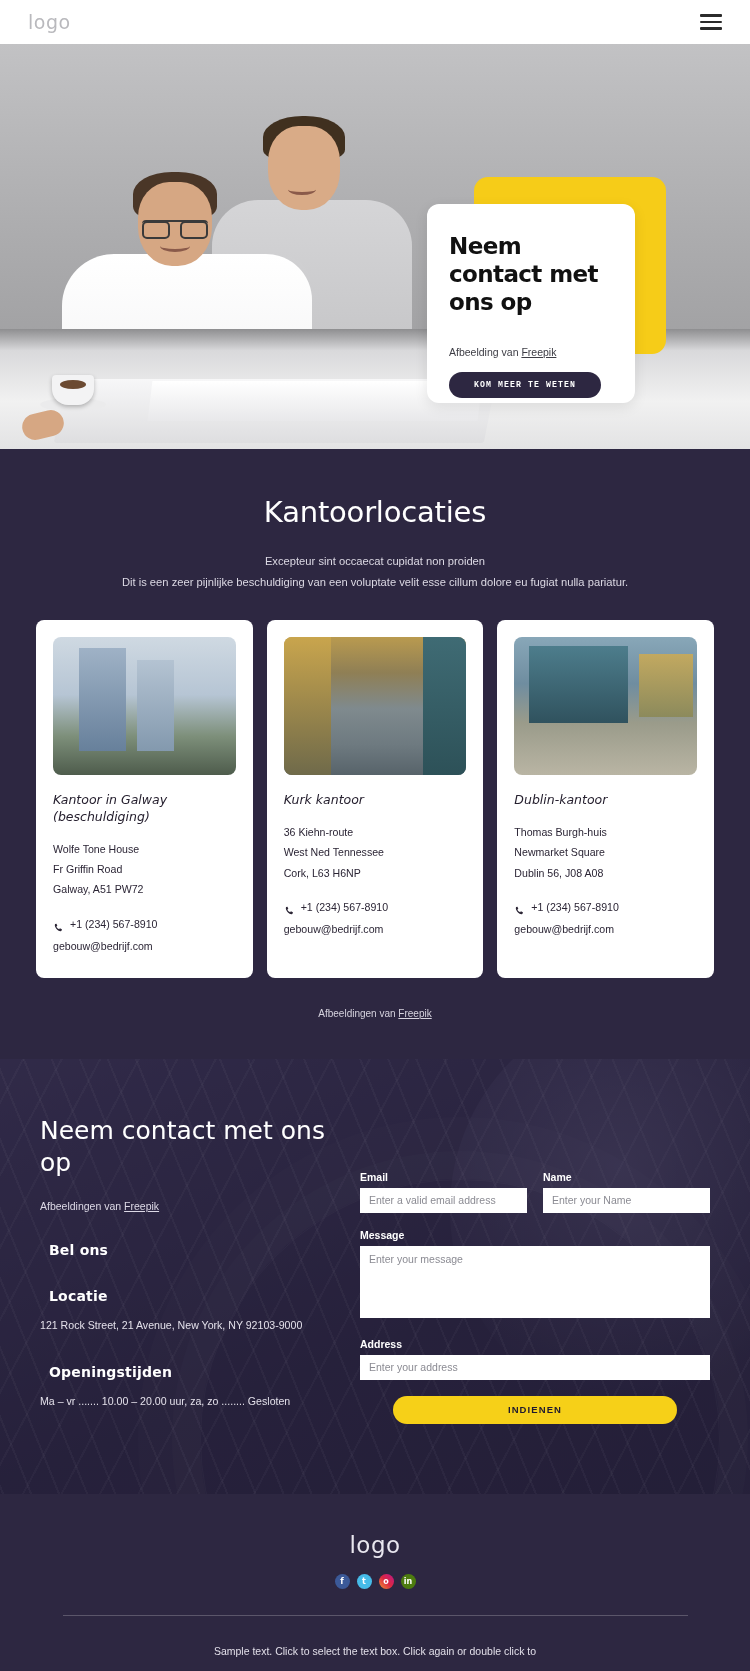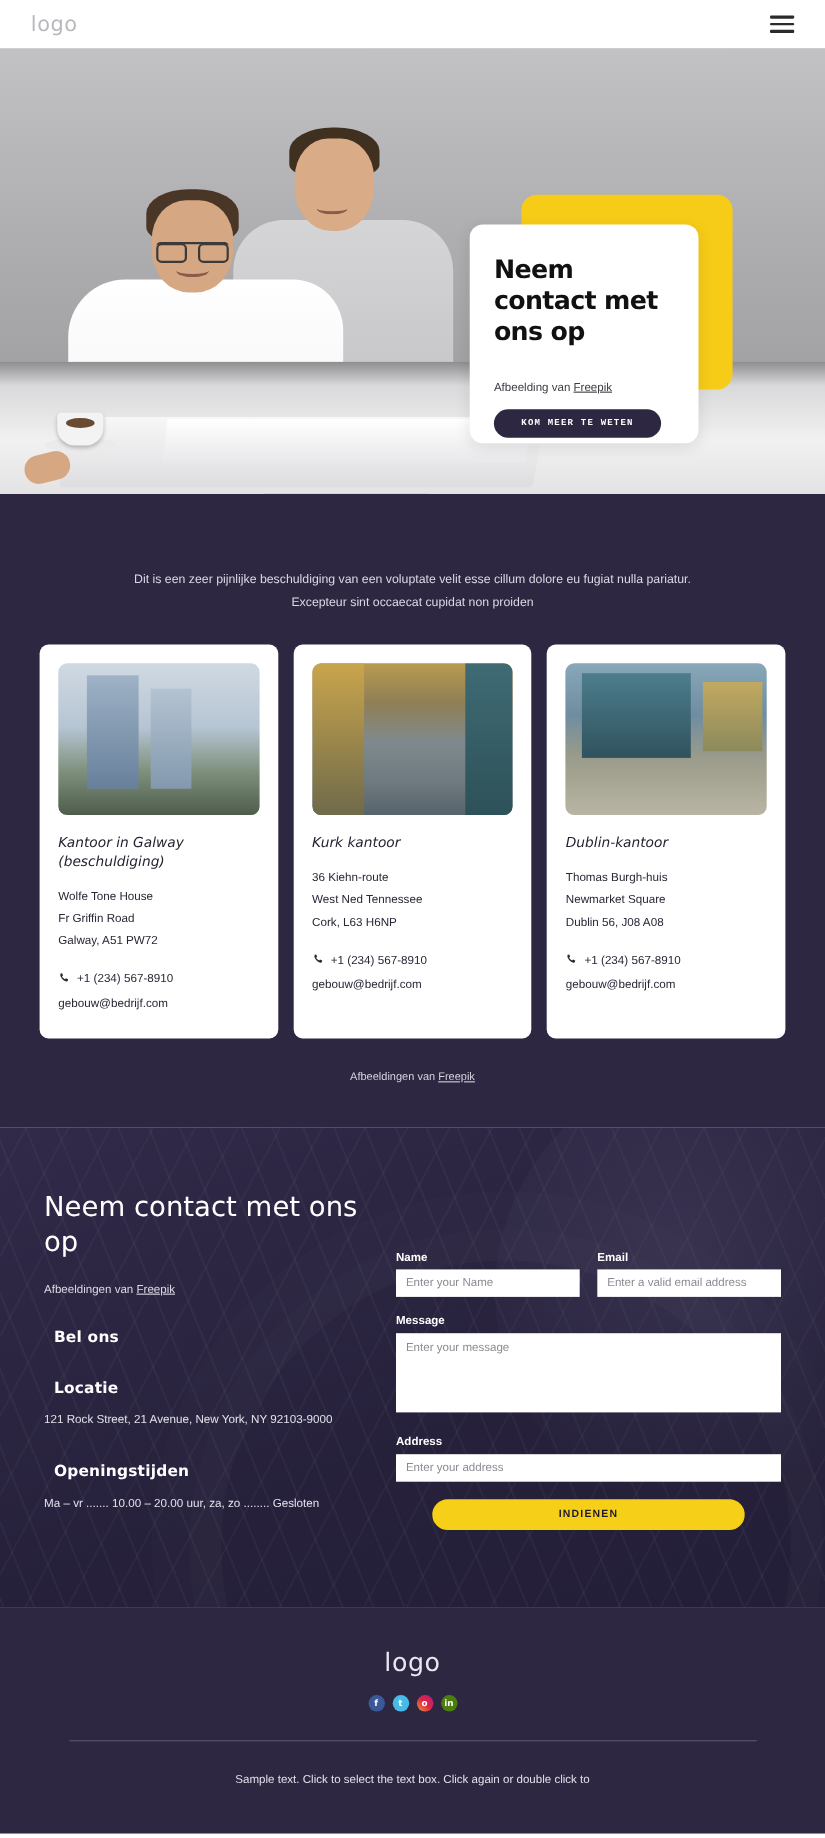--- a/index.html
+++ b/index.html
@@ -252,21 +252,21 @@
     line-height: 1.35;
     font-family: "DejaVu Sans", sans-serif;
   }
   .card-addr {
     margin-top: 13px;
     font-size: 10.6px;
     color: #2b2535;
     line-height: 1.9;
   }
   .card-contact { margin-top: 14px; font-size: 10.6px; color: #2b2535; line-height: 1.9; }
-  .contact-row { display: flex; align-items: center; gap: 6px; }
+  .contact-row { display: flex; align-items: flex-end; gap: 6px; }
   .phone-icon { width: 11px; height: 11px; flex: none; }
   .card-email { margin-top: 2px; }
 
   .credit-center {
     margin-top: 30px;
     text-align: center;
     font-size: 10px;
     color: #d6d3de;
   }
   .credit-center a { color: #d6d3de; text-decoration: underline; }
@@ -436,23 +436,24 @@
     <div class="hero-card">
       <div class="hero-title">Neem contact met ons op</div>
       <div class="hero-credit">
         <span>Afbeelding van </span><a href="#">Freepik</a>
       </div>
       <button class="hero-btn">KOM MEER TE WETEN</button>
     </div>
   </div>
 
   <div class="locations">
+    <h2 class="sec-title">Kantoorlocaties</h2>
     <div class="sec-desc">
+      <div>Excepteur sint occaecat cupidat non proiden</div>
       <div>Dit is een zeer pijnlijke beschuldiging van een voluptate velit esse cillum dolore eu fugiat nulla pariatur.</div>
-      <div>Excepteur sint occaecat cupidat non proiden</div>
     </div>
 
     <div class="cards">
 
       <div class="card">
         <div class="card-img img1"></div>
         <div class="card-title">Kantoor in Galway (beschuldiging)</div>
         <div class="card-addr">
           <div>Wolfe Tone House</div>
           <div>Fr Griffin Road</div>
@@ -539,26 +540,26 @@
 
         <div class="info-block">
           <div class="info-title">Openingstijden</div>
           <div class="info-text">Ma – vr ....... 10.00 – 20.00 uur, za, zo ........ Gesloten</div>
         </div>
       </div>
 
       <div class="contact-form">
         <div class="row2">
           <div class="field">
+            <label class="field-label">Email</label>
+            <input type="text" placeholder="Enter a valid email address" style="">
+          </div>
+          <div class="field">
             <label class="field-label">Name</label>
             <input type="text" placeholder="Enter your Name" style="">
-          </div>
-          <div class="field">
-            <label class="field-label">Email</label>
-            <input type="text" placeholder="Enter a valid email address" style="">
           </div>
         </div>
 
         <div class="field">
           <label class="field-label">Message</label>
           <textarea placeholder="Enter your message" style=""></textarea>
         </div>
 
         <div class="field">
           <label class="field-label">Address</label>

